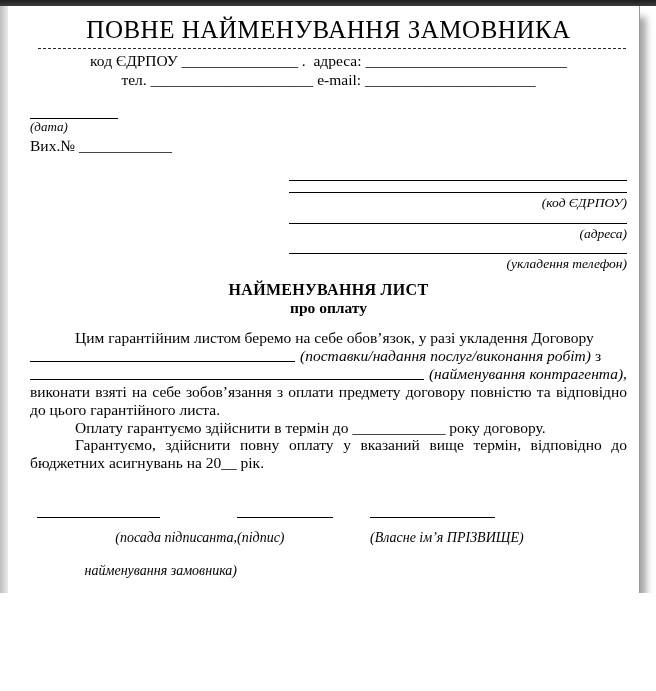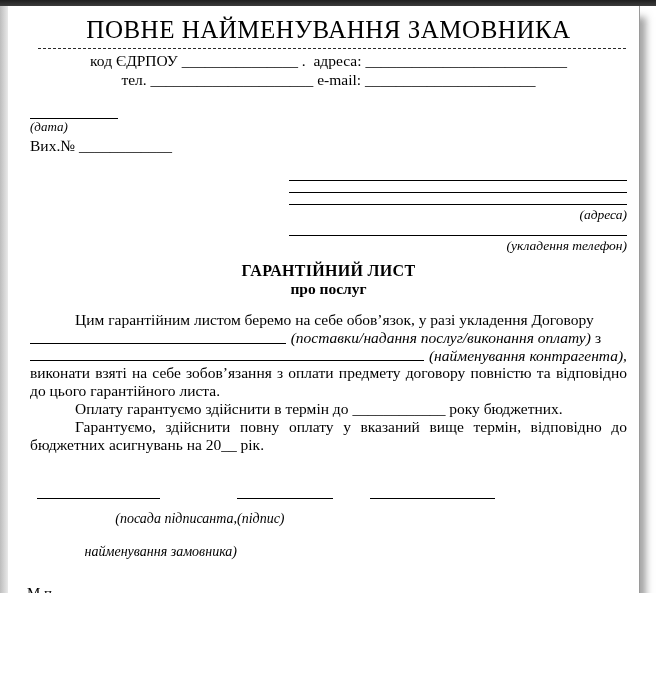--- a/index.html
+++ b/index.html
@@ -169,67 +169,69 @@
         <span class="blank">____________</span>
       </div>
     </div>
 
     <div class="recipient-block">
       <div class="r-field">
         <div class="r-line"></div>
       </div>
       <div class="r-field">
         <div class="r-line"></div>
+        <div class="r-label">(код ЄДРПОУ)</div>
       </div>
       <div class="r-field">
         <div class="r-line"></div>
         <div class="r-label">(адреса)</div>
       </div>
       <div class="r-field">
         <div class="r-line"></div>
         <div class="r-label">(укладення телефон)</div>
       </div>
     </div>
 
     <div class="letter-title">
-      <div class="lt-main">ГАРАНТІЙНИЙ ЛИСТ</div>
-      <div class="lt-sub">про послуг</div>
+      <div class="lt-main">НАЙМЕНУВАННЯ ЛИСТ</div>
+      <div class="lt-sub">про оплату</div>
     </div>
 
     <div class="body-text">
       <p class="indent">Цим гарантійним листом беремо на себе обов’язок, у разі укладення Договору</p>
       <div class="fill-row pad-right">
         <span class="fill-line"></span>
-        <span class="it">(поставки/надання послуг/виконання оплату)</span>
+        <span class="it">(поставки/надання послуг/виконання робіт)</span>
         <span class="conj">з</span>
       </div>
       <div class="fill-row">
         <span class="fill-line"></span>
         <span class="it">(найменування контрагента),</span>
       </div>
       <p class="just">виконати взяті на себе зобов’язання з оплати предмету договору повністю та відповідно до цього гарантійного листа.</p>
       <p class="indent">
         <span>Оплату гарантуємо здійснити в термін до</span>
         <span class="blank">____________</span>
-        <span>року бюджетних.</span>
+        <span>року договору.</span>
       </p>
       <p class="indent just">Гарантуємо, здійснити повну оплату у вказаний вище термін, відповідно до бюджетних асигнувань на 20__ рік.</p>
     </div>
 
     <div class="sig-block">
       <div class="sig-col">
         <div class="sig-line w1"></div>
         <div class="sig-label l1">(посада підписанта,</div>
         <div class="sig-label l1 gap">найменування замовника)</div>
       </div>
       <div class="sig-col">
         <div class="sig-line w2"></div>
         <div class="sig-label">(підпис)</div>
       </div>
       <div class="sig-col">
         <div class="sig-line w3"></div>
+        <div class="sig-label">(Власне ім’я ПРІЗВИЩЕ)</div>
       </div>
     </div>
 
     <div class="stamp">М.п.</div>
 
   </div>
 </div>
 
 </body></html>

